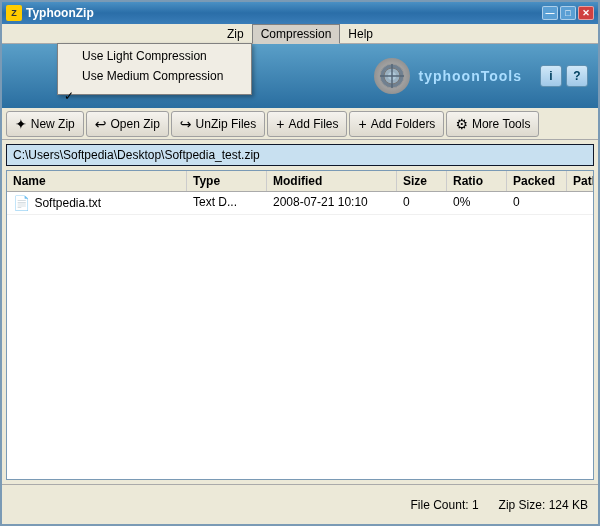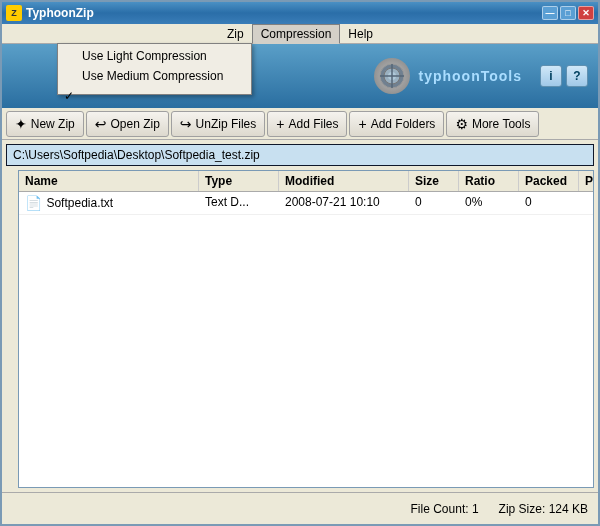--- a/index.html
+++ b/index.html
@@ -211,21 +211,21 @@
       margin: 4px;
       padding: 3px 6px;
       font-size: 12px;
       color: #000;
       flex-shrink: 0;
     }
 
     
     .file-area {
       flex: 1;
-      margin: 0 4px 4px 16px;
+      margin: 0 4px 4px 4px;
       background: white;
       border: 1px solid #7a9ab5;
       display: flex;
       flex-direction: column;
       overflow: hidden;
     }
 
     
     .table-header {
       display: grid;
@@ -266,21 +266,21 @@
       align-items: center;
       gap: 4px;
     }
     .file-icon {
       font-size: 14px;
     }
 
     
     .status-bar {
       background: #ece9d8;
-      height: 32px;
+      height: 40px;
       border-top: 1px solid #aaa;
       display: flex;
       align-items: center;
       justify-content: flex-end;
       padding: 0 10px;
       font-size: 12px;
       color: #000;
       flex-shrink: 0;
       gap: 20px;
     }

